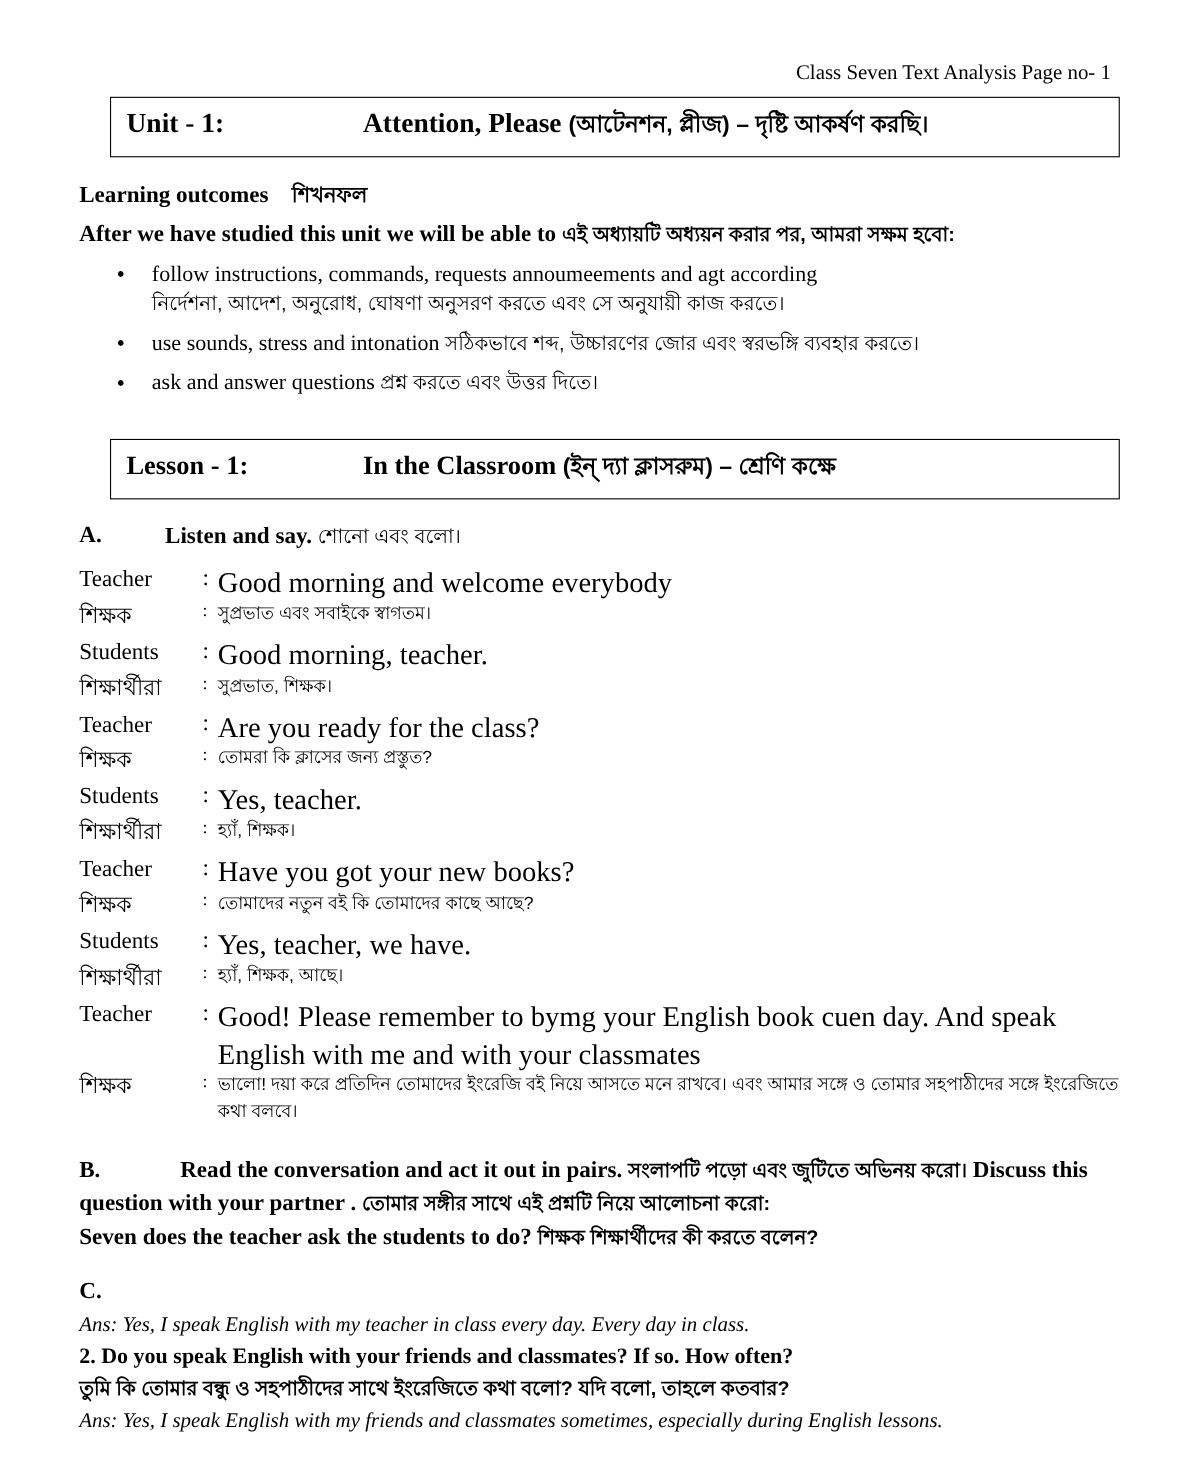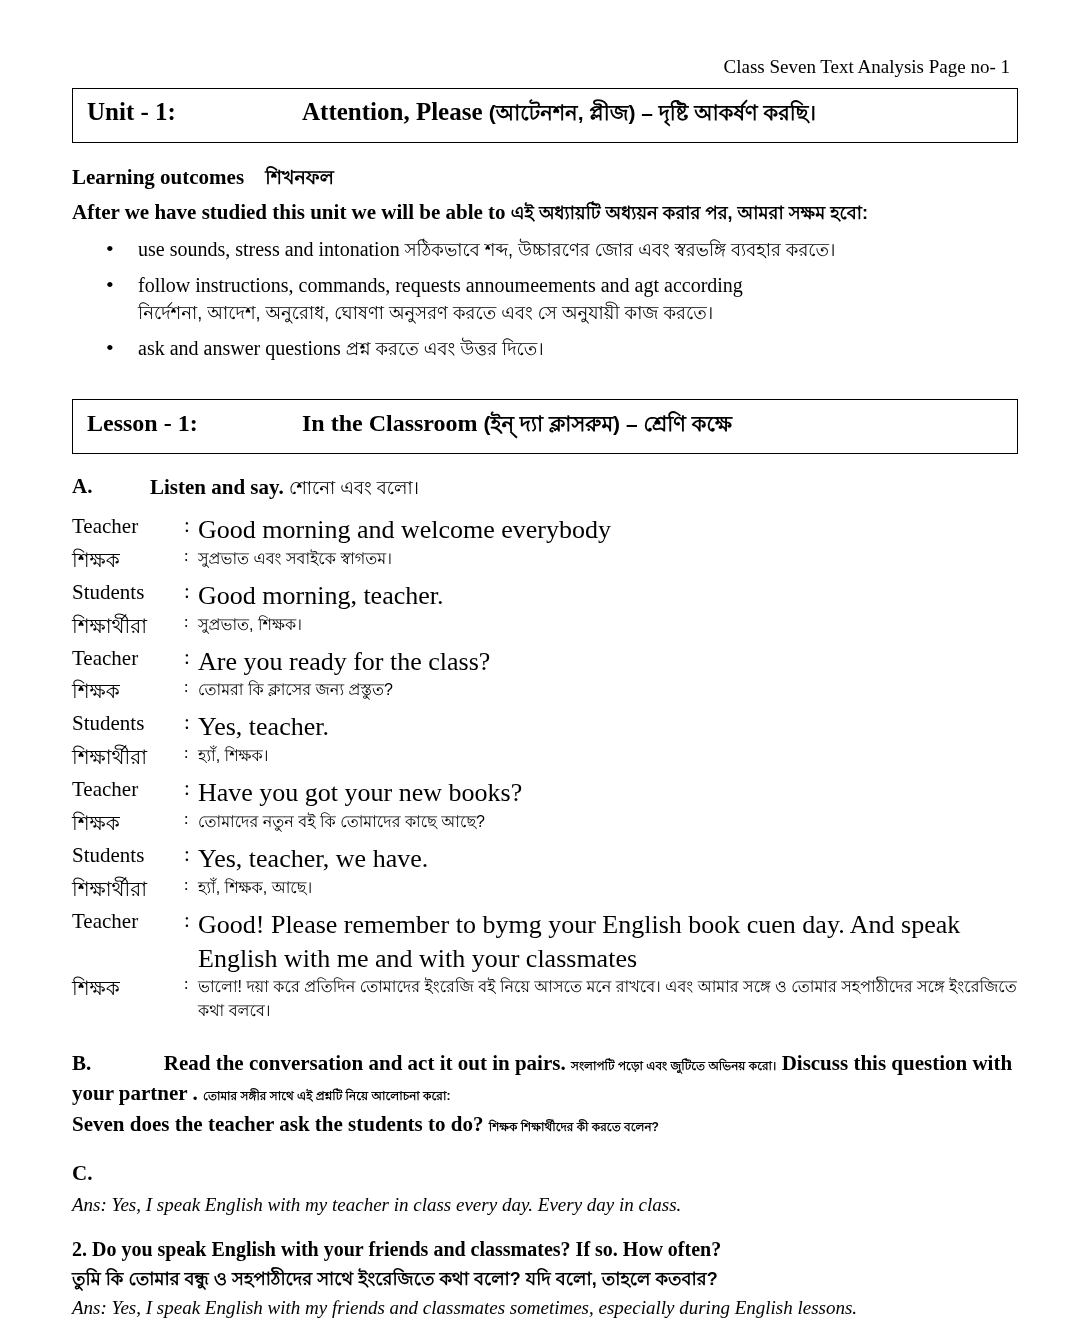--- a/index.html
+++ b/index.html
@@ -26,20 +26,21 @@
     font-size: 19px;
     margin: 0 8px 10px 0;
   }
   .banner {
     border: 1px solid #000;
     box-sizing: border-box;
     padding: 8px 14px 10px 14px;
     display: flex;
     align-items: baseline;
     margin-bottom: 20px;
+    margin-left: 28px;
   }
   .banner .unit {
     font-weight: bold;
     font-size: 25px;
     width: 215px;
     flex: 0 0 215px;
   }
   .banner .title {
     font-weight: bold;
     font-size: 25px;
@@ -136,24 +137,24 @@
   }
   tr.row-en td { padding-top: 2px; }
   tr.row-bn td { padding-bottom: 4px; }
 
   .para-b {
     font-size: 21px;
     font-weight: bold;
     line-height: 1.45;
     margin: 22px 0 0 0;
   }
-  .para-b .bn { font-size: 12px; font-weight: bold; }
+  .para-b .bn { font-size: 18px; font-weight: bold; }
   .para-b .indent { display: inline-block; width: 62px; }
 
-  .qa-block { margin-top: 16px; }
+  .qa-block { }
   .q-line {
     font-size: 20px;
     font-weight: bold;
     line-height: 1.45;
   }
   .q-line .bn { font-size: 18px; font-weight: bold; }
   .ans-line {
     font-size: 19px;
     line-height: 1.4;
     margin-top: 2px;
@@ -183,26 +184,26 @@
     <span class="bn">শিখনফল</span>
   </div>
 
   <div class="lo-sub">
     <span>After we have studied this unit we will be able to</span>
     <span class="bn">এই অধ্যায়টি অধ্যয়ন করার পর, আমরা সক্ষম হবো:</span>
   </div>
 
   <ul class="outcomes">
     <li>
+      <span>follow instructions, commands, requests annoumeements and agt according</span><br>
+      <span class="bn">নির্দেশনা, আদেশ, অনুরোধ, ঘোষণা অনুসরণ করতে এবং সে অনুযায়ী কাজ করতে।</span>
+    </li>
+    <li>
       <span>use sounds, stress and intonation</span>
       <span class="bn">সঠিকভাবে শব্দ, উচ্চারণের জোর এবং স্বরভঙ্গি ব্যবহার করতে।</span>
-    </li>
-    <li>
-      <span>follow instructions, commands, requests annoumeements and agt according</span><br>
-      <span class="bn">নির্দেশনা, আদেশ, অনুরোধ, ঘোষণা অনুসরণ করতে এবং সে অনুযায়ী কাজ করতে।</span>
     </li>
     <li>
       <span>ask and answer questions</span>
       <span class="bn">প্রশ্ন করতে এবং উত্তর দিতে।</span>
     </li>
   </ul>
 
   <div class="spacer-28"></div>
 
   <div class="banner lesson">

